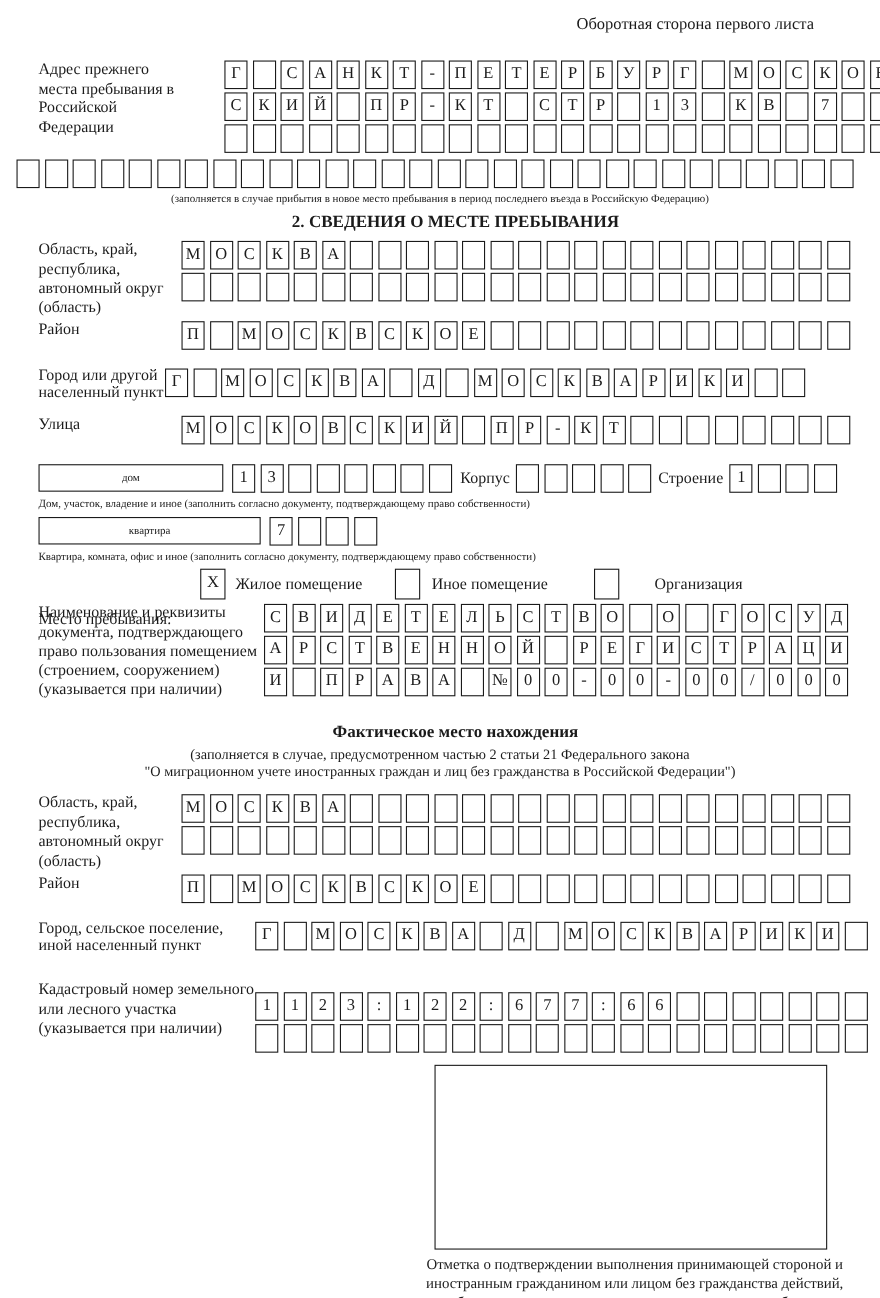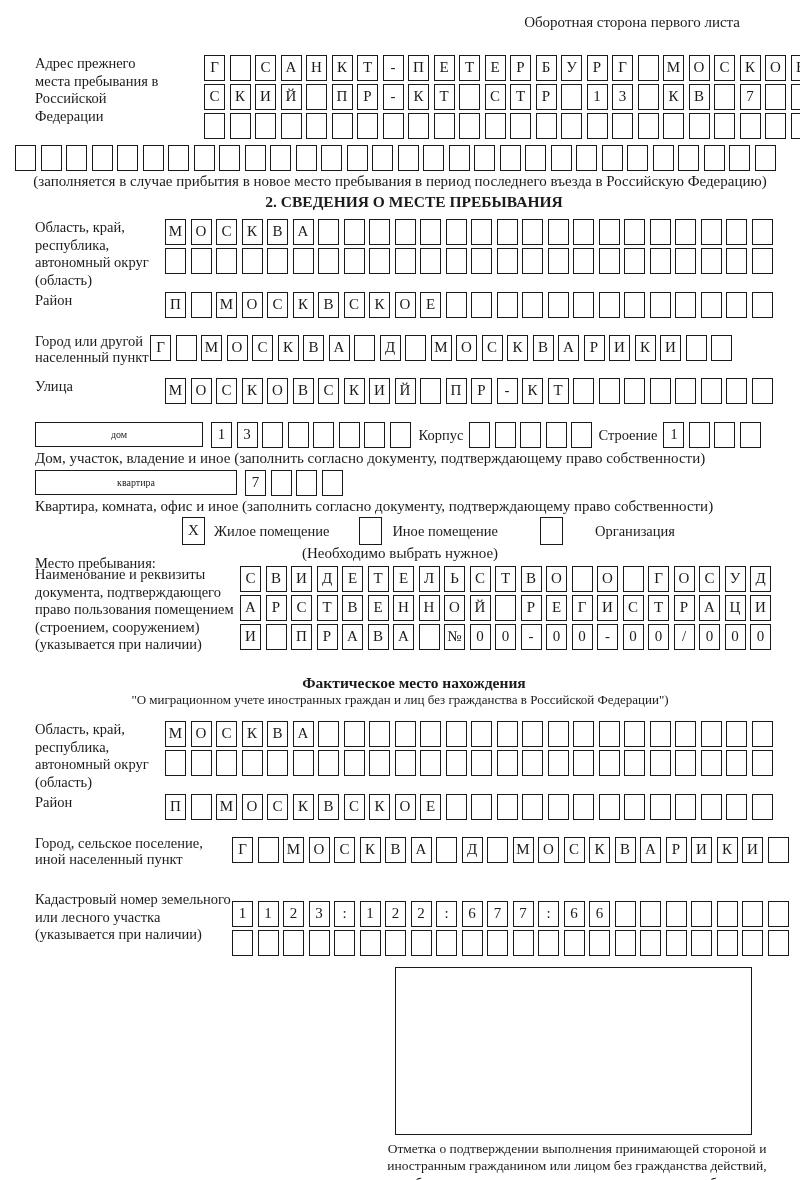--- a/index.html
+++ b/index.html
@@ -19,21 +19,21 @@
   .w140{width:140px;padding-left:35px;}
   .w205{width:205px;}
   .rows-stack .box-row{margin-bottom:3px;}
   .box-row{display:flex;gap:4.5px;}
   .box{
     box-sizing:border-box;flex:0 0 auto;
     width:21px;height:26px;border:1.6px solid #1a1a1a;
     font-size:15px;line-height:22px;text-align:center;
   }
   .fullrow{margin:3px 0 0 15px;}
-  .caption{font-size:15px;line-height:15px;text-align:center;margin-top:3px;font-family:Liberation Serif, serif;}
+  .caption{font-size:10px;line-height:15px;text-align:center;margin-top:3px;font-family:Liberation Serif, serif;}
   .caption.left{text-align:left;padding-left:35px;}
   .sec-title{font-size:15.5px;font-weight:bold;text-align:center;margin-top:4px;padding-left:28px;}
   .addr-block{margin-top:24px;gap:39px;}
   .obl-block{margin-top:8px;min-height:70px;}
   .house-row{display:flex;align-items:flex-start;margin:4px 0 0 35px;}
   .wide-cell{
     box-sizing:border-box;height:25px;border:1.6px solid #1a1a1a;
     display:flex;align-items:center;justify-content:center;font-size:10px;
   }
   .cell-dom{width:168px;}
@@ -377,21 +377,20 @@
 
   <div class="stay-row">
     <span class="lab" style="width:143px;margin-top:32px;">Место пребывания:</span>
     <span class="checkbox" style="margin-left:4px;">X</span>
     <span class="lab" style="margin-left:9px;font-family:Liberation Serif, serif;">Жилое помещение</span>
     <span class="checkbox" style="margin-left:30px;"></span>
     <span class="lab" style="margin-left:10px;">Иное помещение</span>
     <span class="checkbox" style="margin-left:42px;"></span>
     <span class="lab" style="margin-left:32px;">Организация</span>
   </div>
-  <div class="caption" style="margin-top:2px;">(Необходимо выбрать нужное)</div>
 
   <div class="frow doc-block">
     <div class="flabel w205">Наименование и реквизиты документа, подтверждающего право пользования помещением (строением, сооружением) (указывается при наличии)</div>
     <div class="rows-stack">
       <div class="box-row">
           <span class="box">С</span>
           <span class="box">В</span>
           <span class="box">И</span>
           <span class="box">Д</span>
           <span class="box">Е</span>
@@ -455,20 +454,21 @@
           <span class="box">0</span>
           <span class="box">/</span>
           <span class="box">0</span>
           <span class="box">0</span>
           <span class="box">0</span>
         </div>
     </div>
   </div>
 
   <div class="sec-title fact-title">Фактическое место нахождения</div>
+  <div class="fact-cap">(заполняется в случае, предусмотренном частью 2 статьи 21 Федерального закона</div>
   <div class="fact-cap" style="margin-top:0;">"О миграционном учете иностранных граждан и лиц без гражданства в Российской Федерации")</div>
 
   <div class="frow obl-block" style="margin-top:14px;">
     <div class="flabel w130">Область, край, республика, автономный округ (область)</div>
     <div class="rows-stack">
       <div class="box-row">
           <span class="box">М</span>
           <span class="box">О</span>
           <span class="box">С</span>
           <span class="box">К</span>

